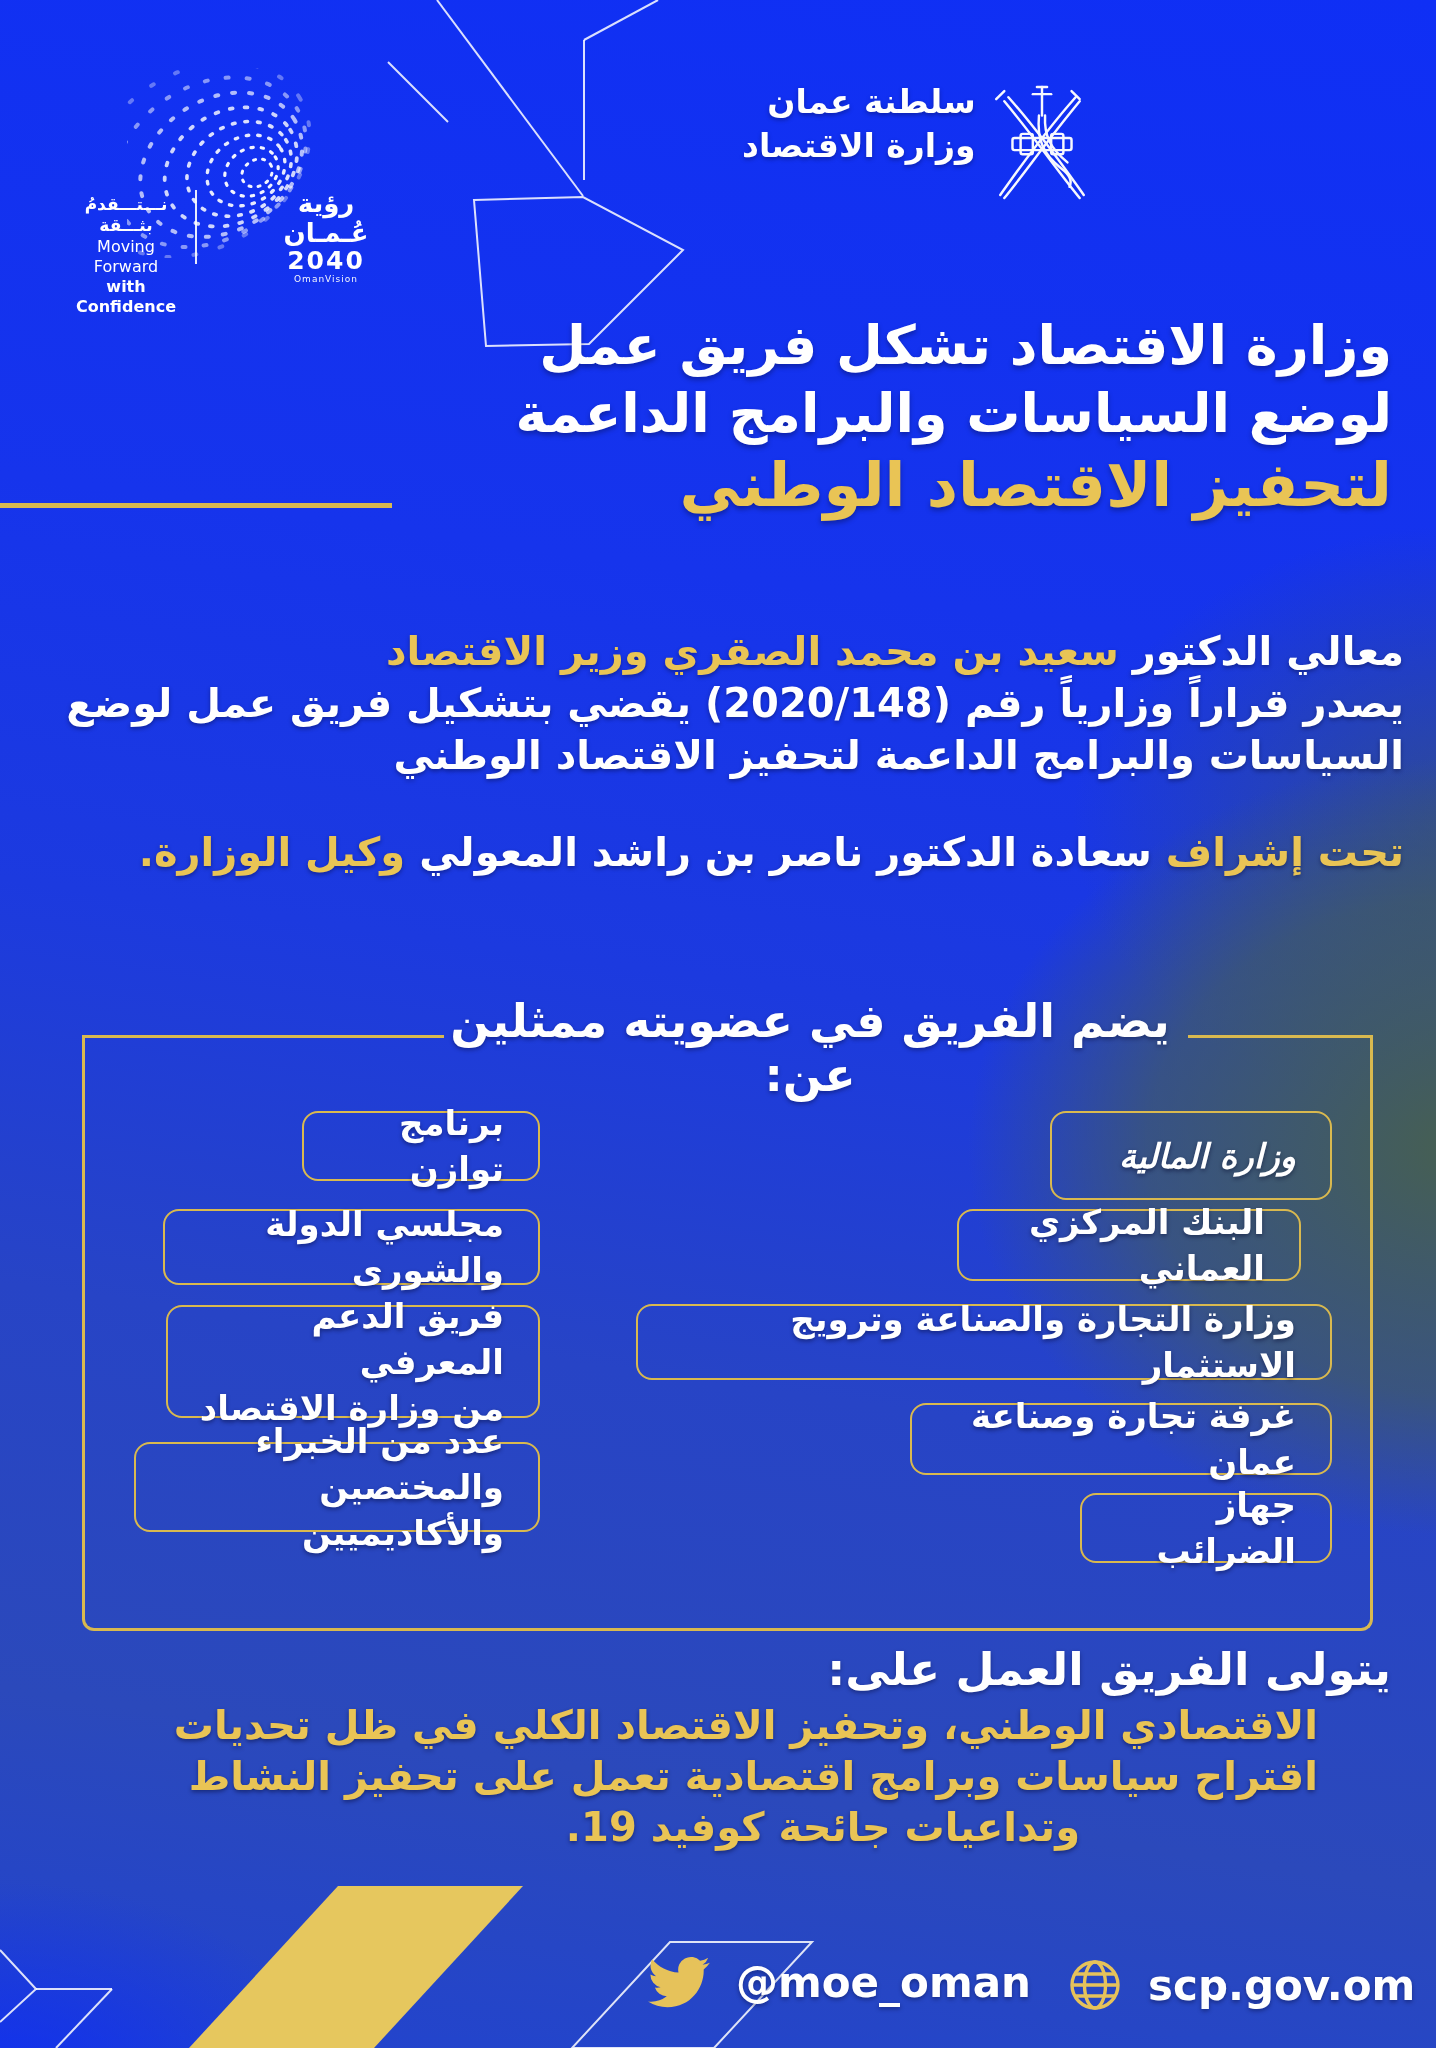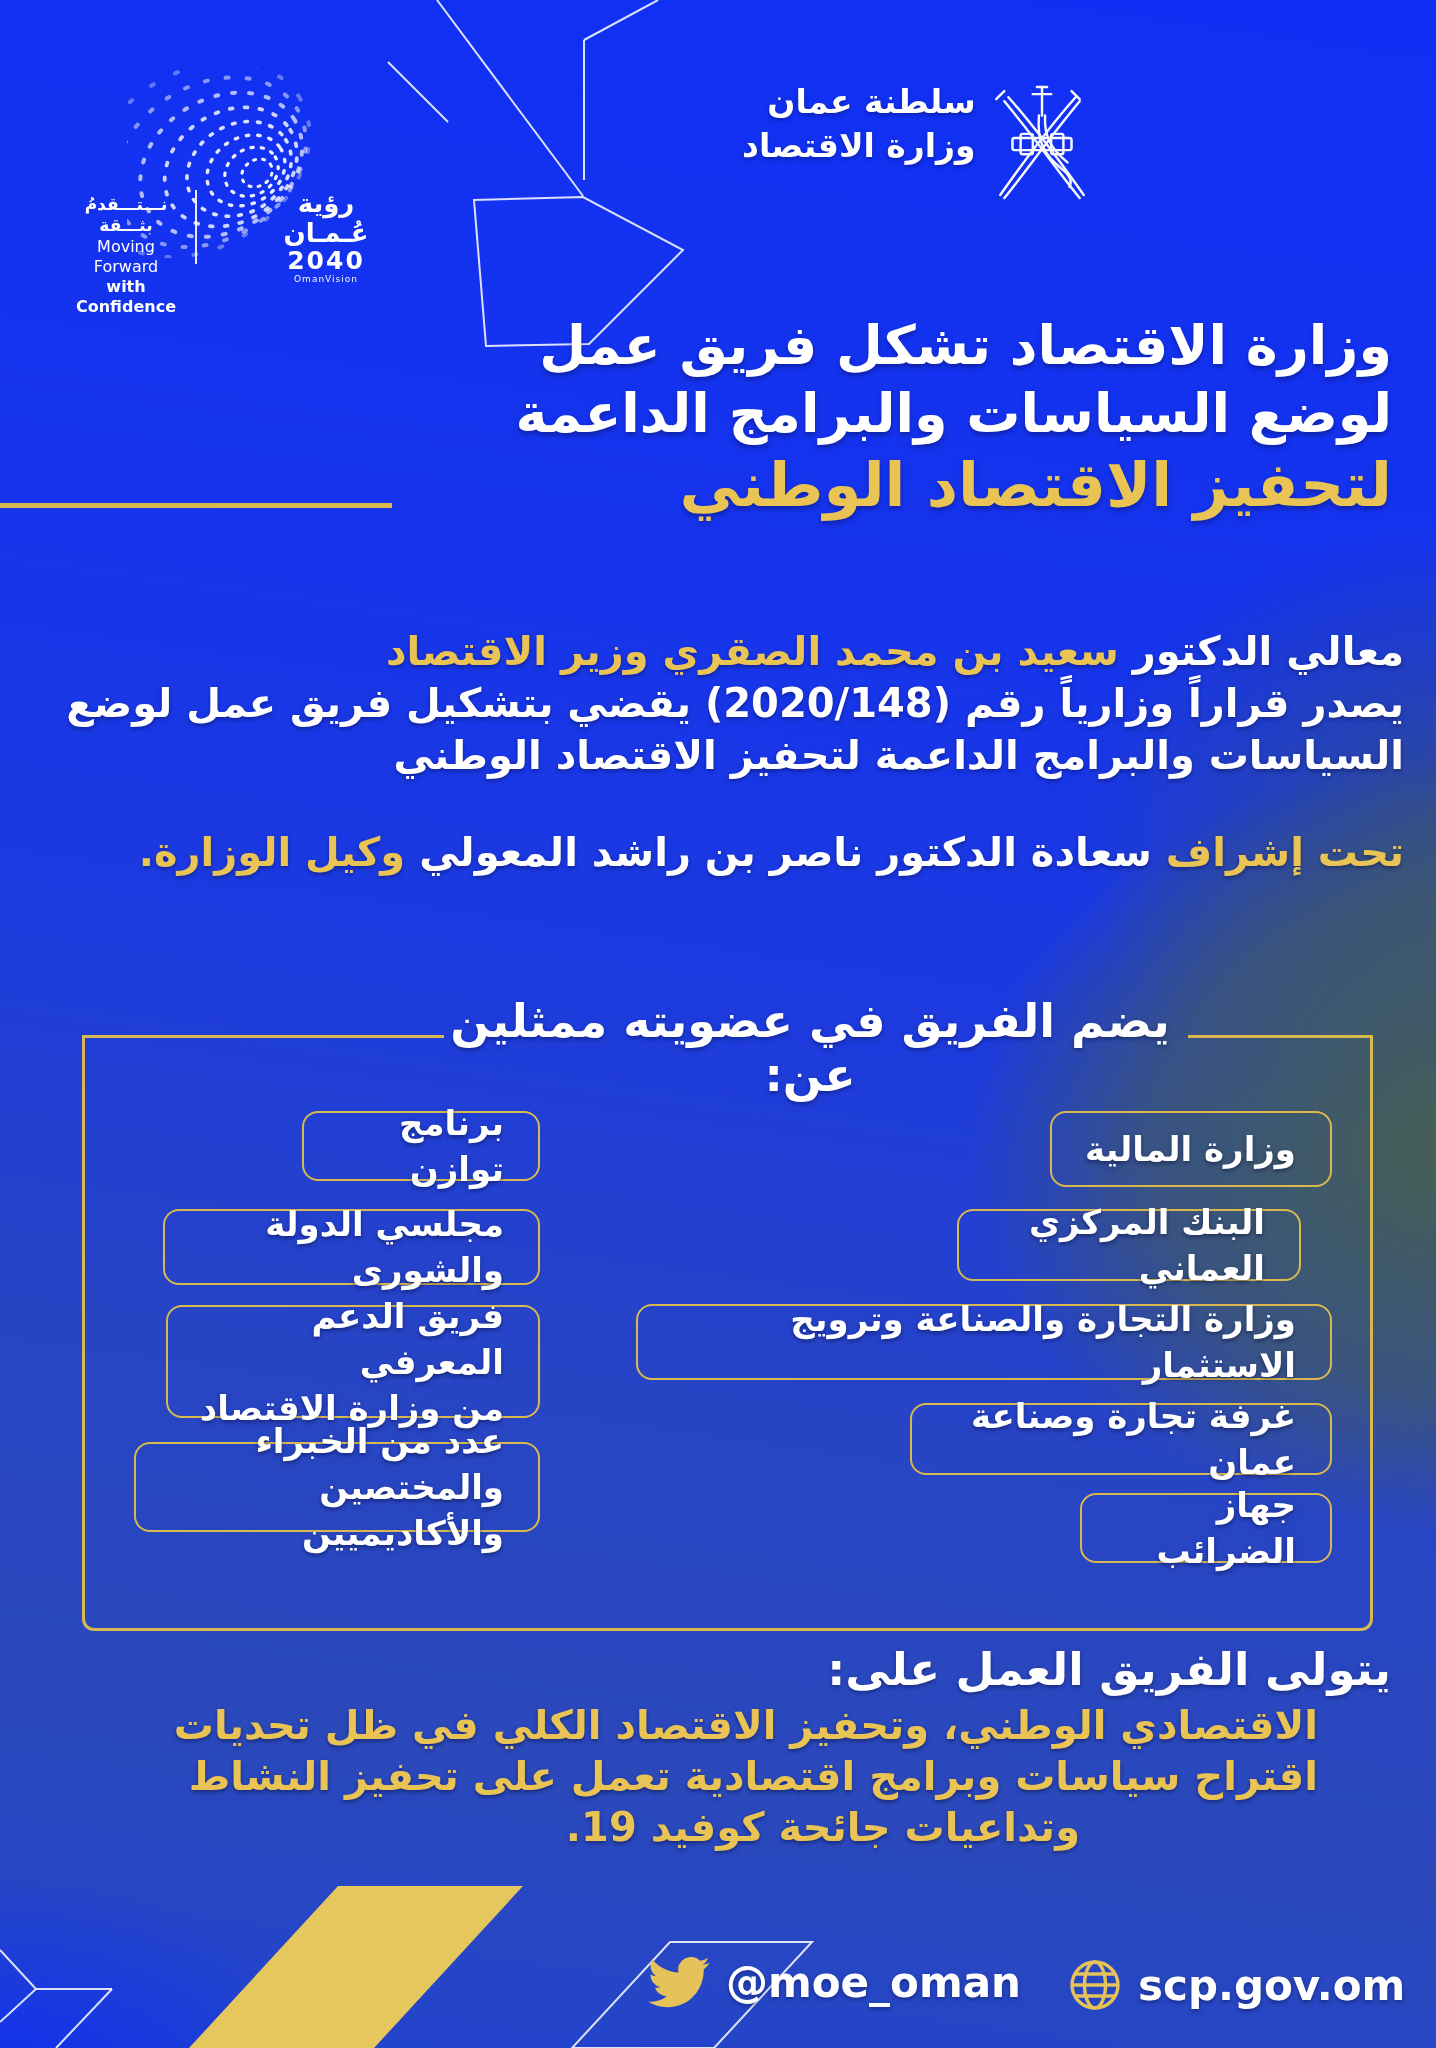--- a/index.html
+++ b/index.html
@@ -47,35 +47,35 @@
   .members-box{position:absolute;left:82px;top:1035px;width:1291px;height:596px;border:3px solid var(--gold-border);border-top:none;border-radius:0 0 12px 12px;box-sizing:border-box;}
   .box-top-seg{position:absolute;top:1035px;height:3px;background:var(--gold-border);}
   .seg-l{left:82px;width:362px;}
   .seg-r{left:1188px;width:185px;}
   .pill{
     position:absolute;display:flex;align-items:center;direction:rtl;box-sizing:border-box;
     border:2.5px solid var(--gold-border);border-radius:16px;
     font-weight:bold;font-size:34px;line-height:46px;color:#fff;text-align:right;
     padding:0 34px 0 16px;white-space:pre-line;text-shadow:0 2px 4px rgba(0,5,40,.45);
   }
-  .p-r0{left:1050px;top:1111px;width:282px;height:76px;}
+  .p-r0{left:1050px;top:1111px;width:282px;height:89px;font-style:italic;}
   .p-r1{left:928px; top:1209px;width:344px;height:72px;margin-left:29px;}
   .p-r2{left:636px; top:1304px;width:696px;height:76px;}
   .p-r3{left:910px; top:1403px;width:422px;height:72px;}
   .p-r4{left:1080px;top:1493px;width:252px;height:70px;}
   .p-l0{left:302px;top:1111px;width:238px;height:70px;}
   .p-l1{left:163px;top:1209px;width:377px;height:76px;}
   .p-l2{left:166px;top:1305px;width:374px;height:113px;}
   .p-l3{left:134px;top:1442px;width:406px;height:90px;}
   
   .tasks-heading{position:absolute;top:1643px;right:45px;direction:rtl;font-weight:bold;font-size:45px;text-shadow:0 2px 4px rgba(0,5,40,.4);}
   .tasks-body{position:absolute;top:1700px;right:118px;direction:rtl;text-align:right;font-weight:bold;font-size:40px;line-height:51px;color:var(--gold);text-shadow:0 2px 4px rgba(0,5,40,.45);}
   .tasks-body .l3{margin-left:0;margin-right:238px;}
   
-  .footer-item{position:absolute;display:flex;align-items:center;gap:16px;font-weight:bold;font-size:42px;color:#fff;text-shadow:0 2px 4px rgba(0,5,40,.4);}
+  .footer-item{position:absolute;display:flex;align-items:center;gap:26px;font-weight:bold;font-size:42px;color:#fff;text-shadow:0 2px 4px rgba(0,5,40,.4);}
   .f-twitter{left:648px;top:1956px;}
   .f-web{left:1068px;top:1958px;}
   .ic{display:block;}
 </style>
 </head>
 <body>
 
 <div class="poster">
 
   <svg class="deco" viewBox="0 0 1436 2048" aria-hidden="true">

